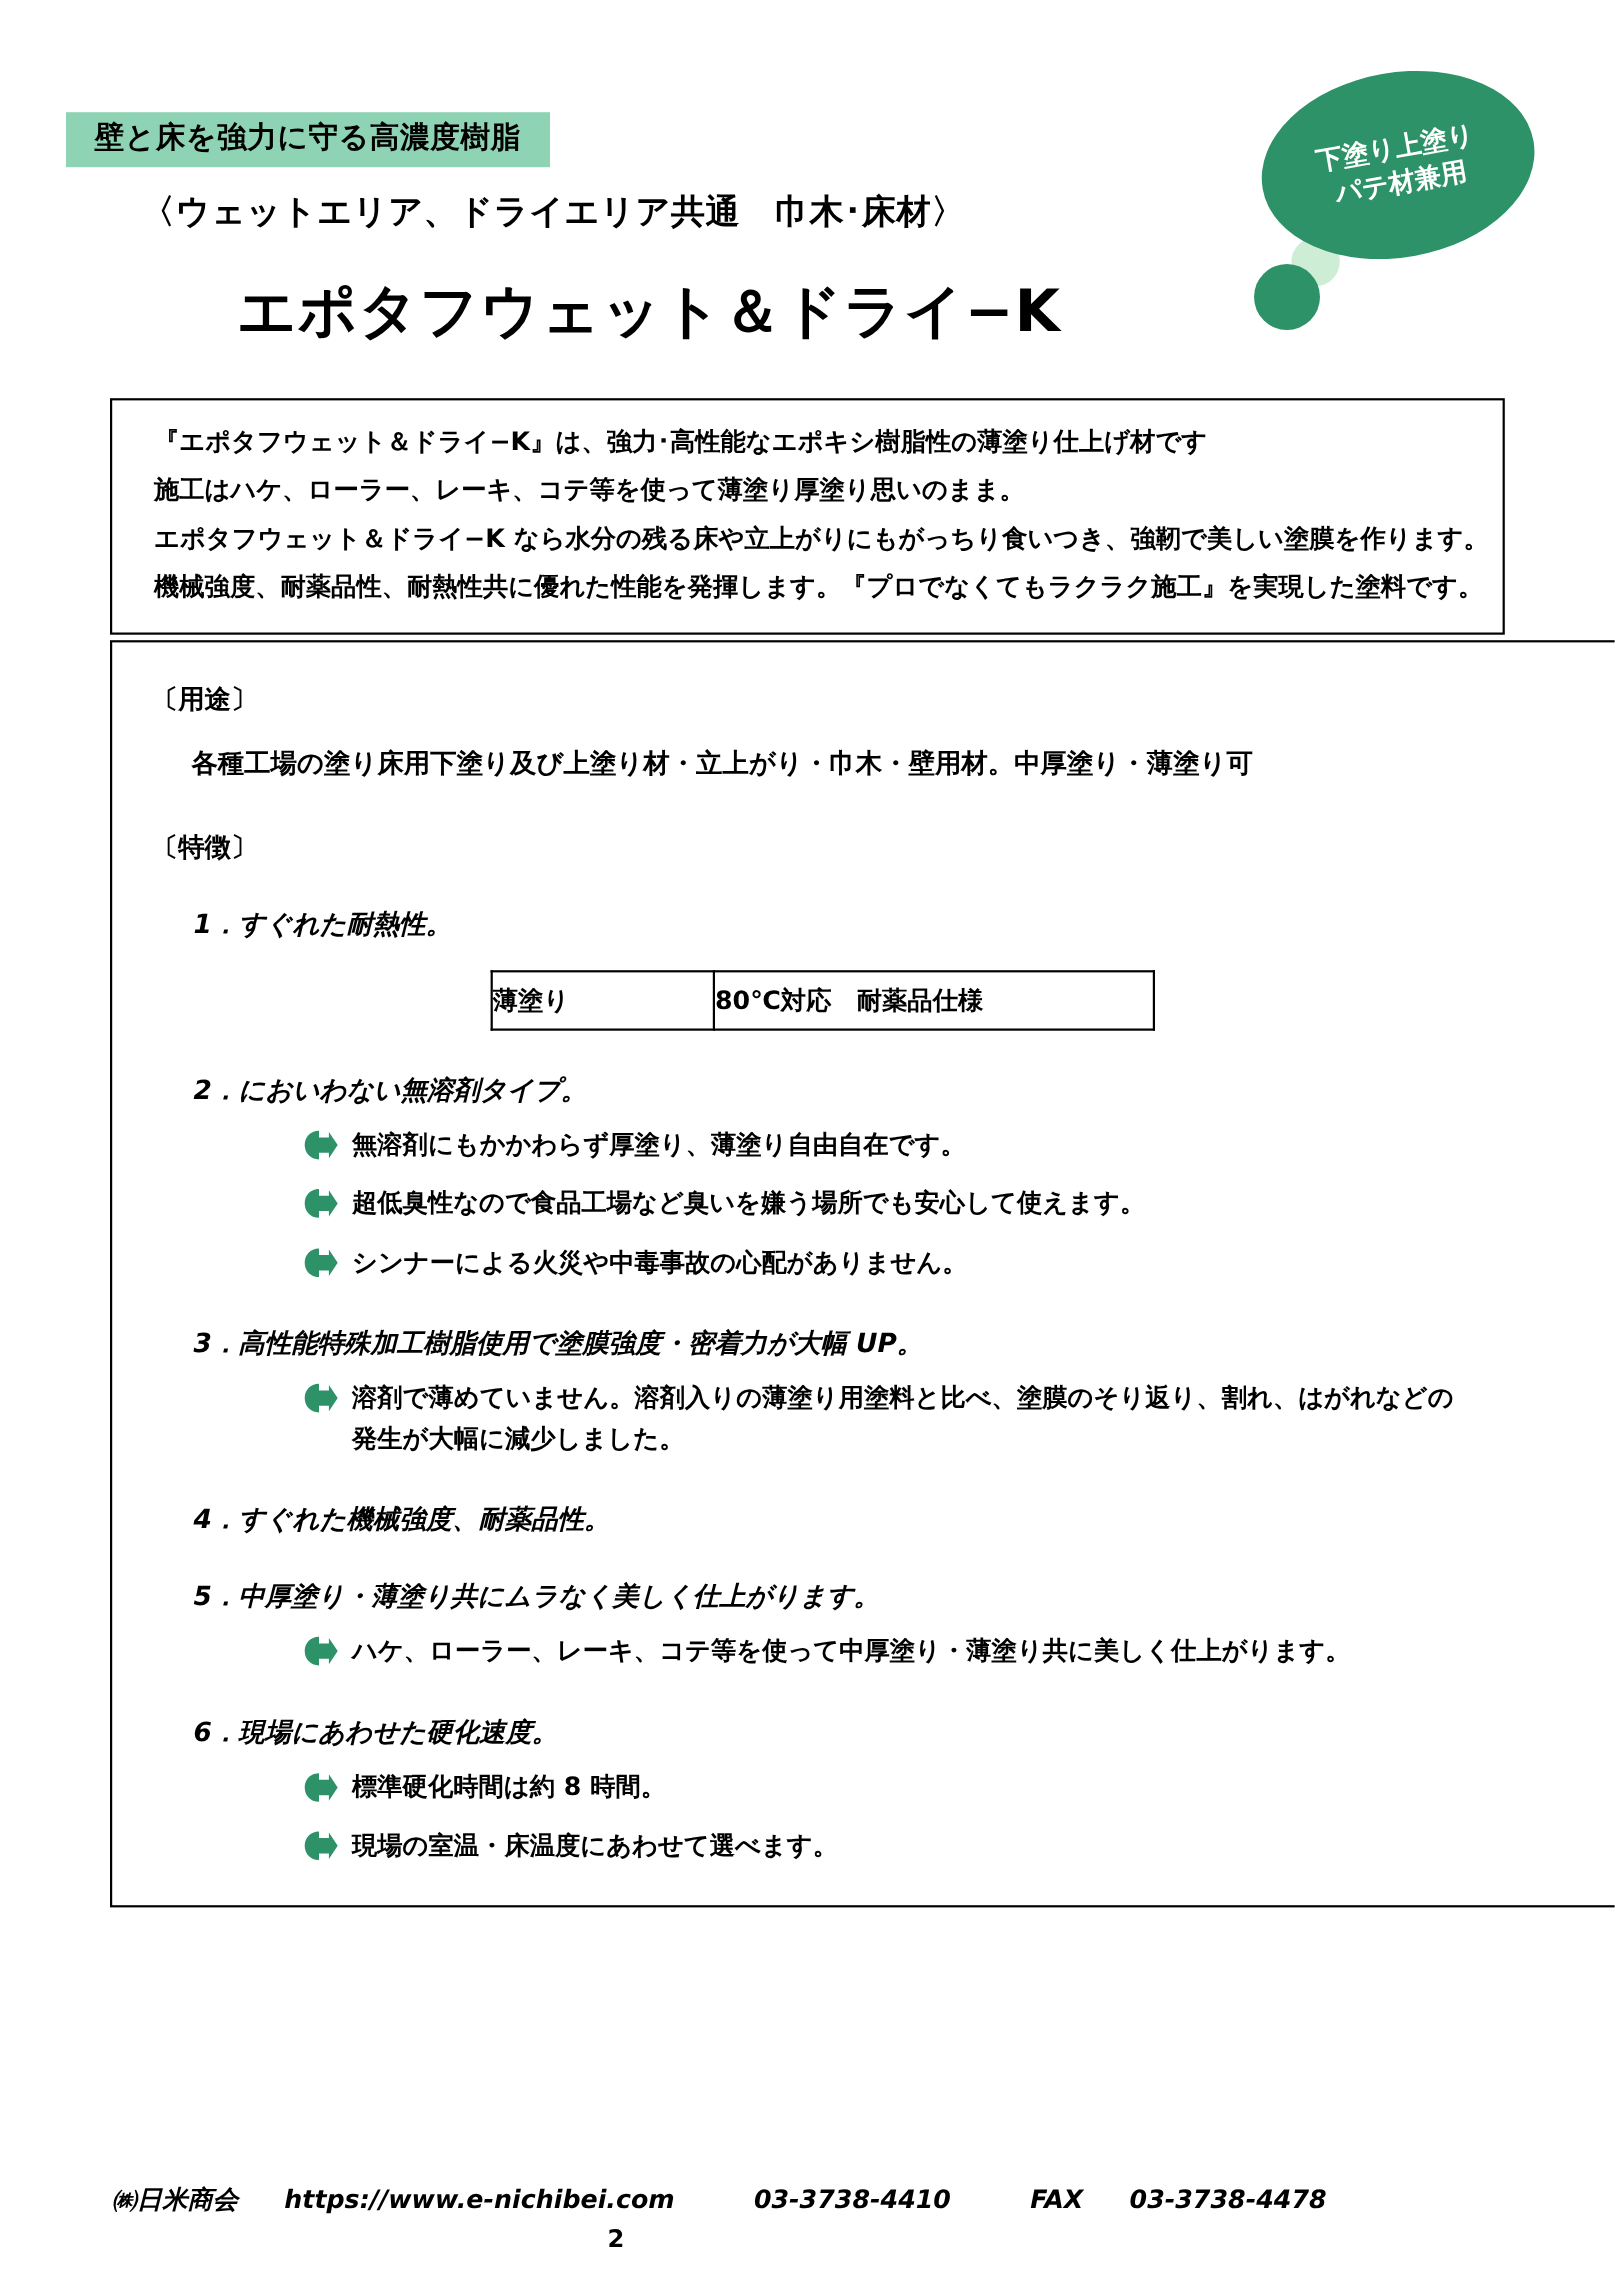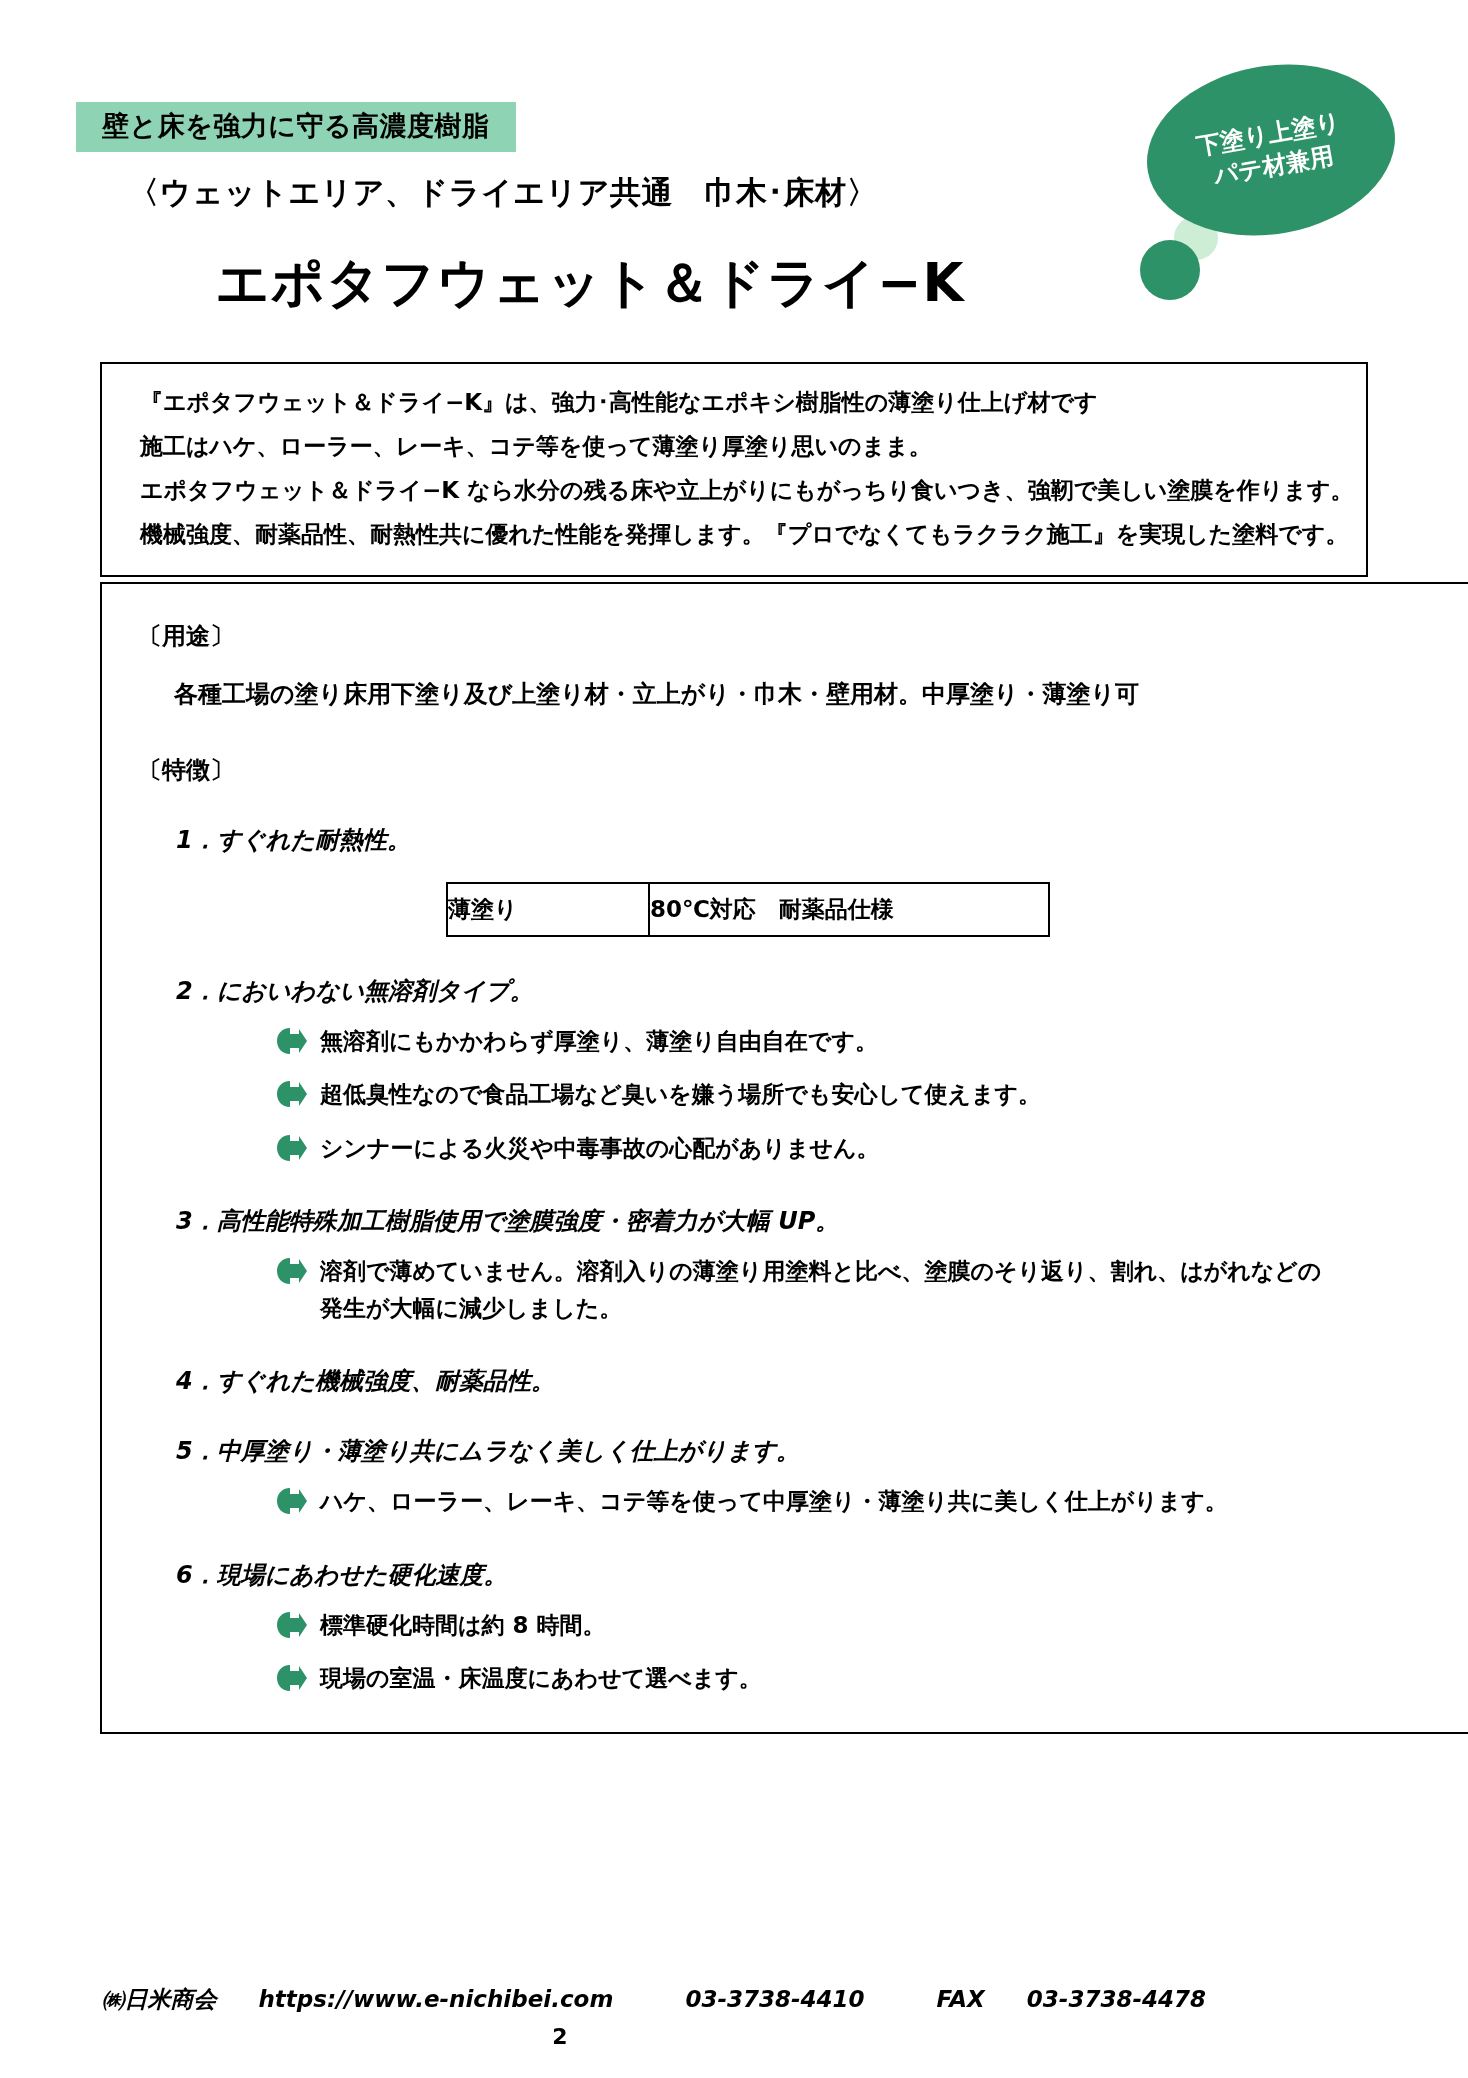--- a/index.html
+++ b/index.html
@@ -17,21 +17,21 @@
     width: 1468px;
     height: 2078px;
     background: #ffffff;
     overflow: hidden;
     box-sizing: border-box;
   }
 
   
   .tagline {
     position: absolute;
-    left: 76px;
+    left: 60px;
     top: 102px;
     background: #8ed3b3;
     padding: 8px 26px 10px 26px;
     font-size: 27px;
     font-weight: 700;
     letter-spacing: 0.5px;
     line-height: 1.18;
     white-space: nowrap;
   }
   .subtitle {

